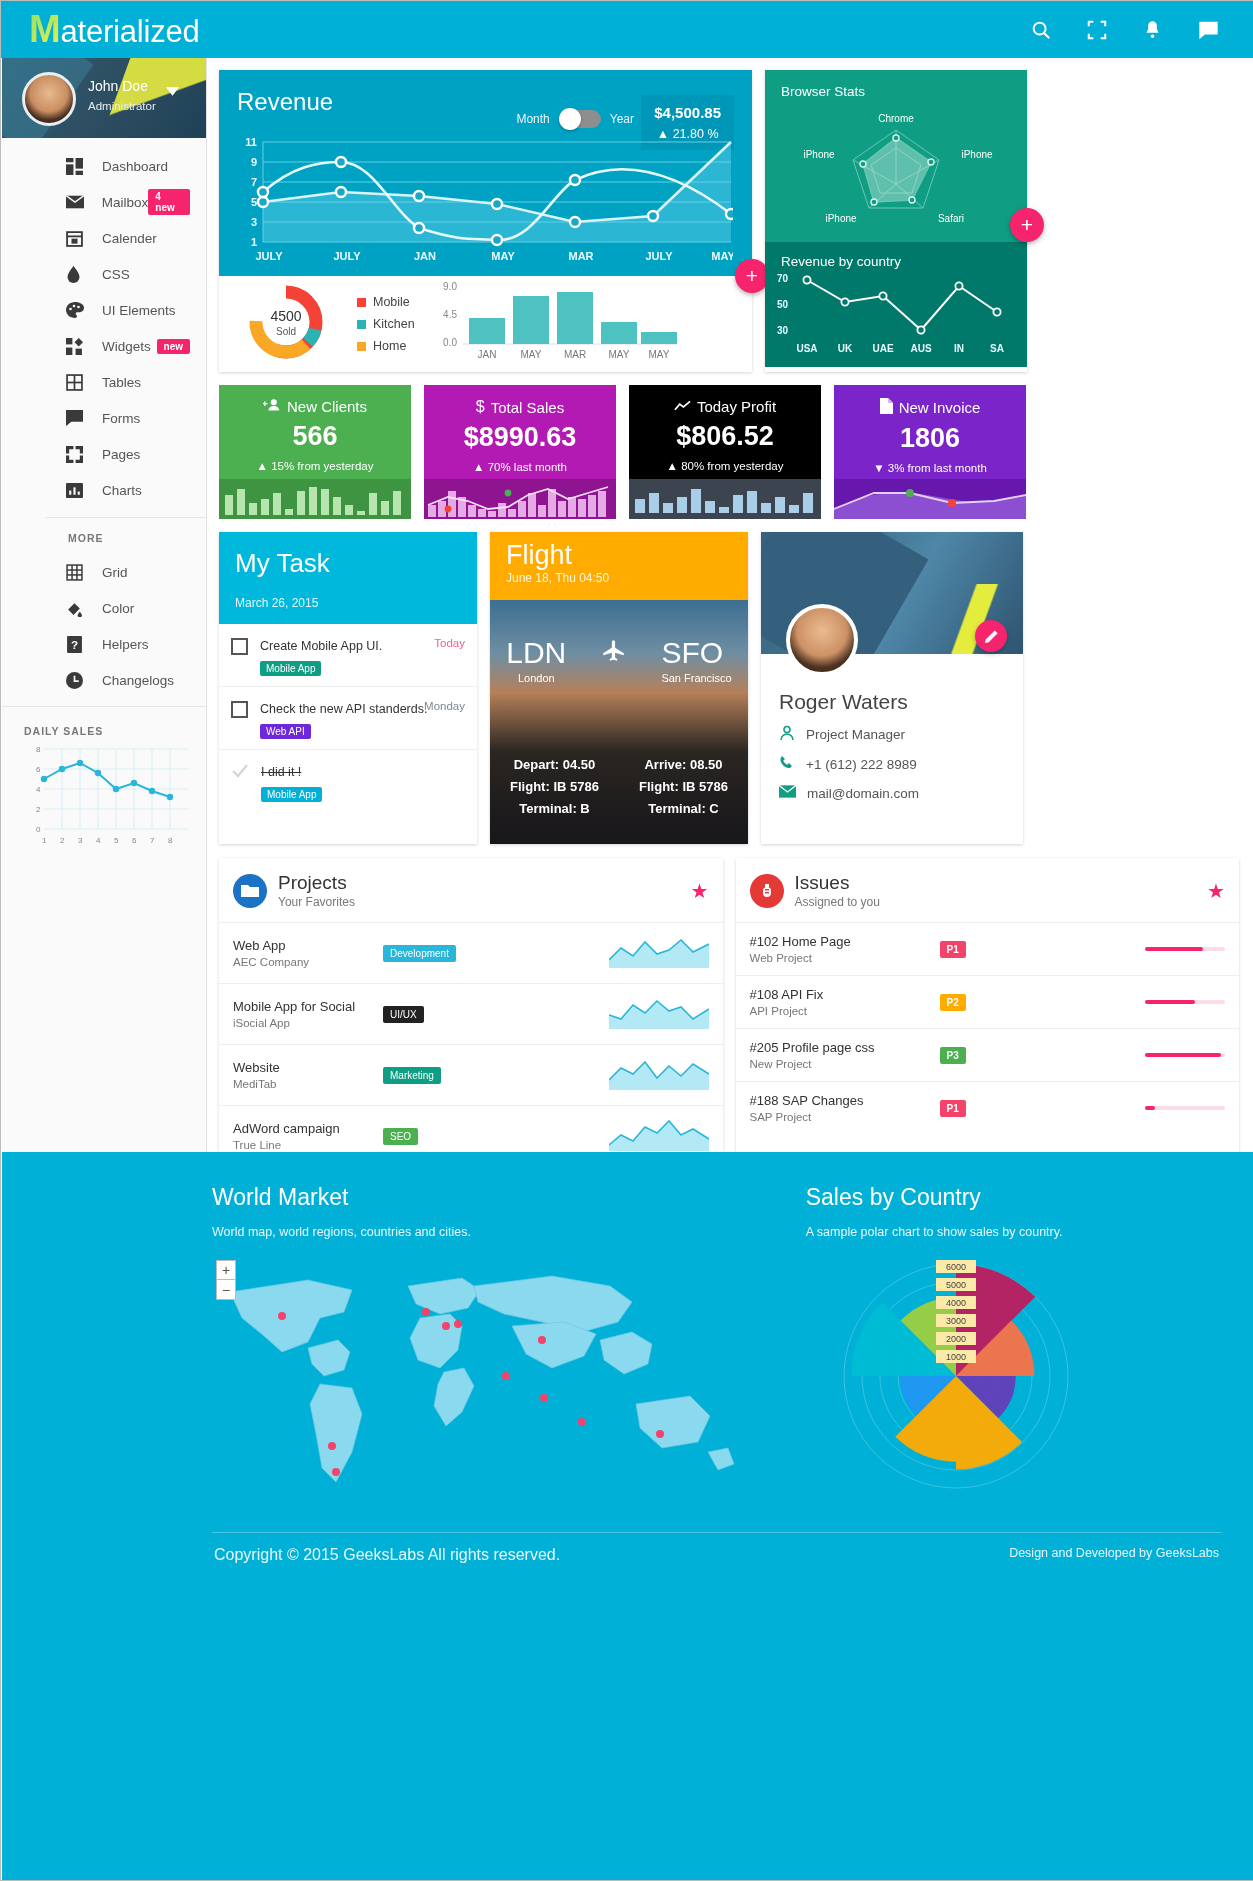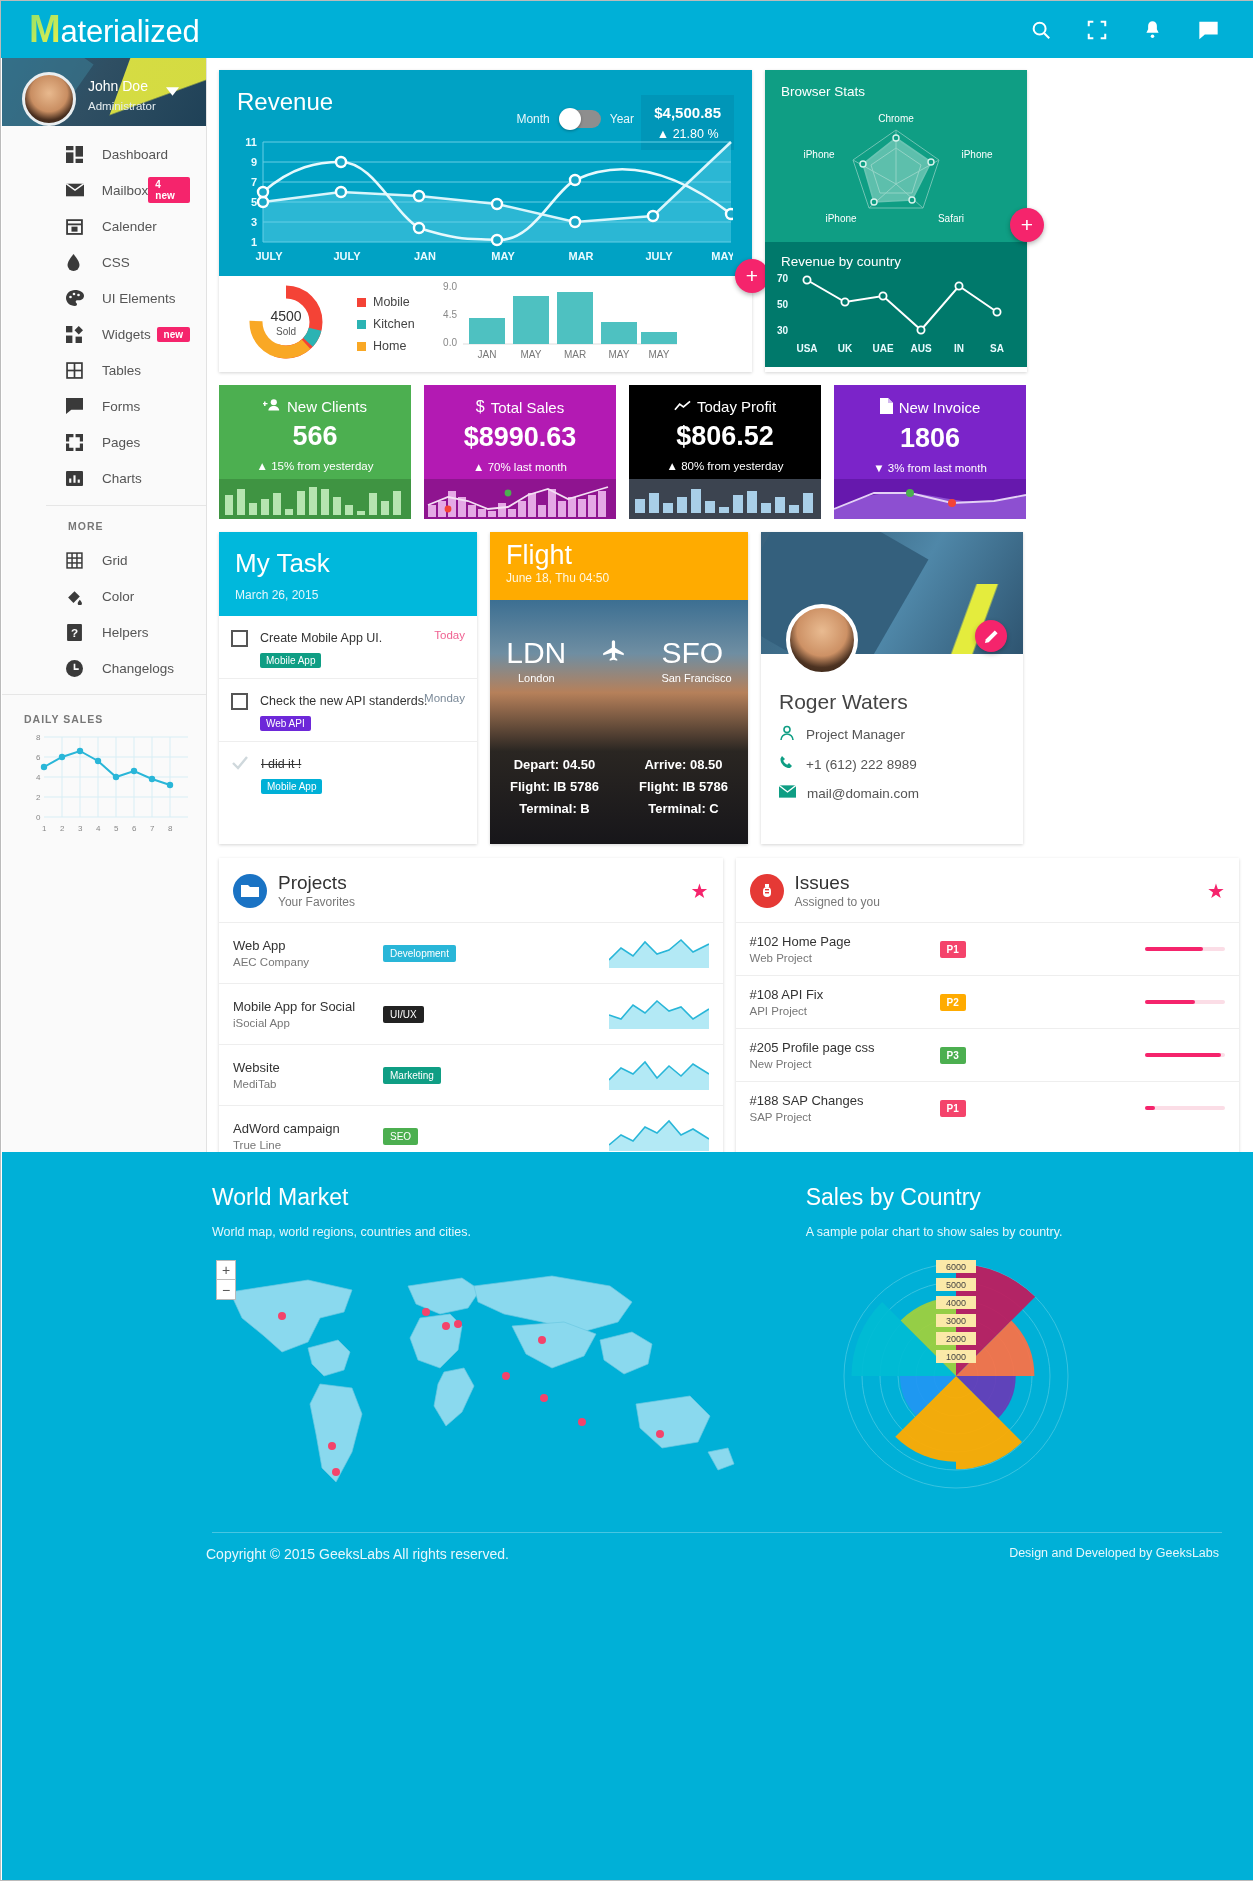--- a/index.html
+++ b/index.html
@@ -13,21 +13,21 @@
 
   
   .topbar { position: absolute; left: 0; top: 0; width: 1253px; height: 57px; background: #00b0d7; display: flex; align-items: center; }
   .logo { margin-left: 28px; font-size: 31px; font-weight: 400; color: #fff; letter-spacing: -0.2px; }
   .logo .m { color: #7ee06b; font-weight: 700; background: linear-gradient(135deg,#8de06a 0%,#f0f04a 100%); -webkit-background-clip: text; background-clip: text; -webkit-text-fill-color: transparent; font-size: 38px; }
   .topicons { margin-left: auto; display: flex; align-items: center; gap: 34px; margin-right: 34px; }
   .topicons svg { display: block; }
 
   
   .sidebar { position: absolute; left: 1px; top: 57px; width: 205px; height: 1094px; background: #fafafa; border-right: 1px solid #e2e2e2; }
-  .profile { position: relative; height: 68px; background: linear-gradient(120deg,#2b5f7a 0%,#2f4f63 45%,#1f4157 100%); overflow: hidden; }
+  .profile { position: relative; height: 80px; background: linear-gradient(120deg,#2b5f7a 0%,#2f4f63 45%,#1f4157 100%); overflow: hidden; }
   .profile:before { content:""; position:absolute; right:-30px; top:-10px; width:120px; height:120px; background: linear-gradient(140deg, #e8ec3f 0%, #e8ec3f 40%, transparent 41%); transform: rotate(20deg); opacity:.9; }
   .profile:after { content:""; position:absolute; left:-40px; top:-35px; width:110px; height:110px; background: #3d7d96; transform: rotate(35deg); opacity:.55; }
   .avatar-sm { position:absolute; left:20px; top:14px; width:54px; height:54px; border-radius:50%; background: radial-gradient(circle at 50% 38%, #e8b98e 0%, #c98e62 48%, #4a3020 70%, #2e1d12 100%); border:3px solid #e9eef0; z-index:3; }
   .pname { position:absolute; left:86px; top:20px; color:#fff; font-size:14px; font-weight:400; z-index:3; }
   .prole { position:absolute; left:86px; top:42px; color:#e4ecef; font-size:11.5px; z-index:3; }
   .pcaret { position:absolute; left:164px; top:24px; z-index:3; }
   .navlist { padding-top: 10px; margin-left: 44px; }
   .navitem { display:flex; align-items:center; height:36px; padding-left:20px; cursor:pointer; }
   .navicon { width:28px; color:#3a3a3a; display:flex; align-items:center; }
   .navlabel { font-size:13.5px; color:#555; margin-left:8px; }
@@ -71,21 +71,21 @@
   .tile { width:192px; height:134px; position:relative; overflow:hidden; }
   .tile .th { display:flex; align-items:center; justify-content:center; gap:6px; color:#fff; font-size:15px; padding-top:13px; }
   .tile .tv { text-align:center; color:#fff; font-size:27px; font-weight:700; margin-top:6px; }
   .tile .tf { text-align:center; color:#fff; font-size:11.5px; margin-top:8px; }
   .tile .spark { position:absolute; bottom:0; left:0; width:100%; height:40px; }
 
   
   .taskcard { width:258px; }
   .taskhead { background:#00b8dc; padding:16px 16px 14px 16px; }
   .taskhead .t { color:#fff; font-size:26px; }
-  .taskhead .d { color:#e3f7fc; font-size:12px; margin-top:9px; }
+  .taskhead .d { color:#e3f7fc; font-size:12px; margin-top:17px; }
   .taskrow { display:flex; padding:12px 12px 10px 12px; border-bottom:1px solid #eee; position:relative; }
   .chk { width:17px; height:17px; border:2px solid #555; margin-right:12px; margin-top:2px; flex:none; }
   .tname { font-size:12.5px; color:#333; }
   .tname.done { text-decoration: line-through; color:#333; }
   .tlabel { display:inline-block; font-size:10px; color:#fff; padding:2px 6px; border-radius:2px; margin-top:7px; }
   .tday { position:absolute; right:12px; top:13px; font-size:11.5px; }
 
   
   .flightcard { width:258px; position:relative; overflow:hidden; }
   .flhead { background:#ffab00; height:68px; padding:8px 0 0 16px; }
@@ -127,21 +127,21 @@
   .bleft { width:560px; }
   .bright { width:420px; margin-left:40px; }
   .bh { color:#fff; font-size:23px; }
   .bs { color:#e6f8fd; font-size:12.5px; margin-top:12px; line-height:19px; }
   .mapbox { margin-top:14px; position:relative; width:540px; height:250px; }
   .zoombtns { position:absolute; left:4px; top:4px; z-index:5; }
   .zb { width:20px; height:20px; background:#fff; color:#555; font-size:14px; display:flex; align-items:center; justify-content:center; border:1px solid #bbb; }
 
   .footer { position:absolute; left:1px; top:1531px; width:1251px; height:348px; background:#00b0d7; }
   .footline { position:absolute; left:210px; top:0; width:1010px; border-top:1px solid rgba(255,255,255,.28); }
-  .fcopy { position:absolute; left:204px; top:14px; color:#e7f8fd; font-size:14px; }
+  .fcopy { position:absolute; left:212px; top:14px; color:#e7f8fd; font-size:16px; }
   .fdev { position:absolute; right:34px; top:14px; color:#e7f8fd; font-size:12.5px; }
 </style>
 </head>
 <body>
 
 <div class="page">
 
   <div class="topbar">
     <div class="logo">
       <span class="m">M</span><span>aterialized</span>

